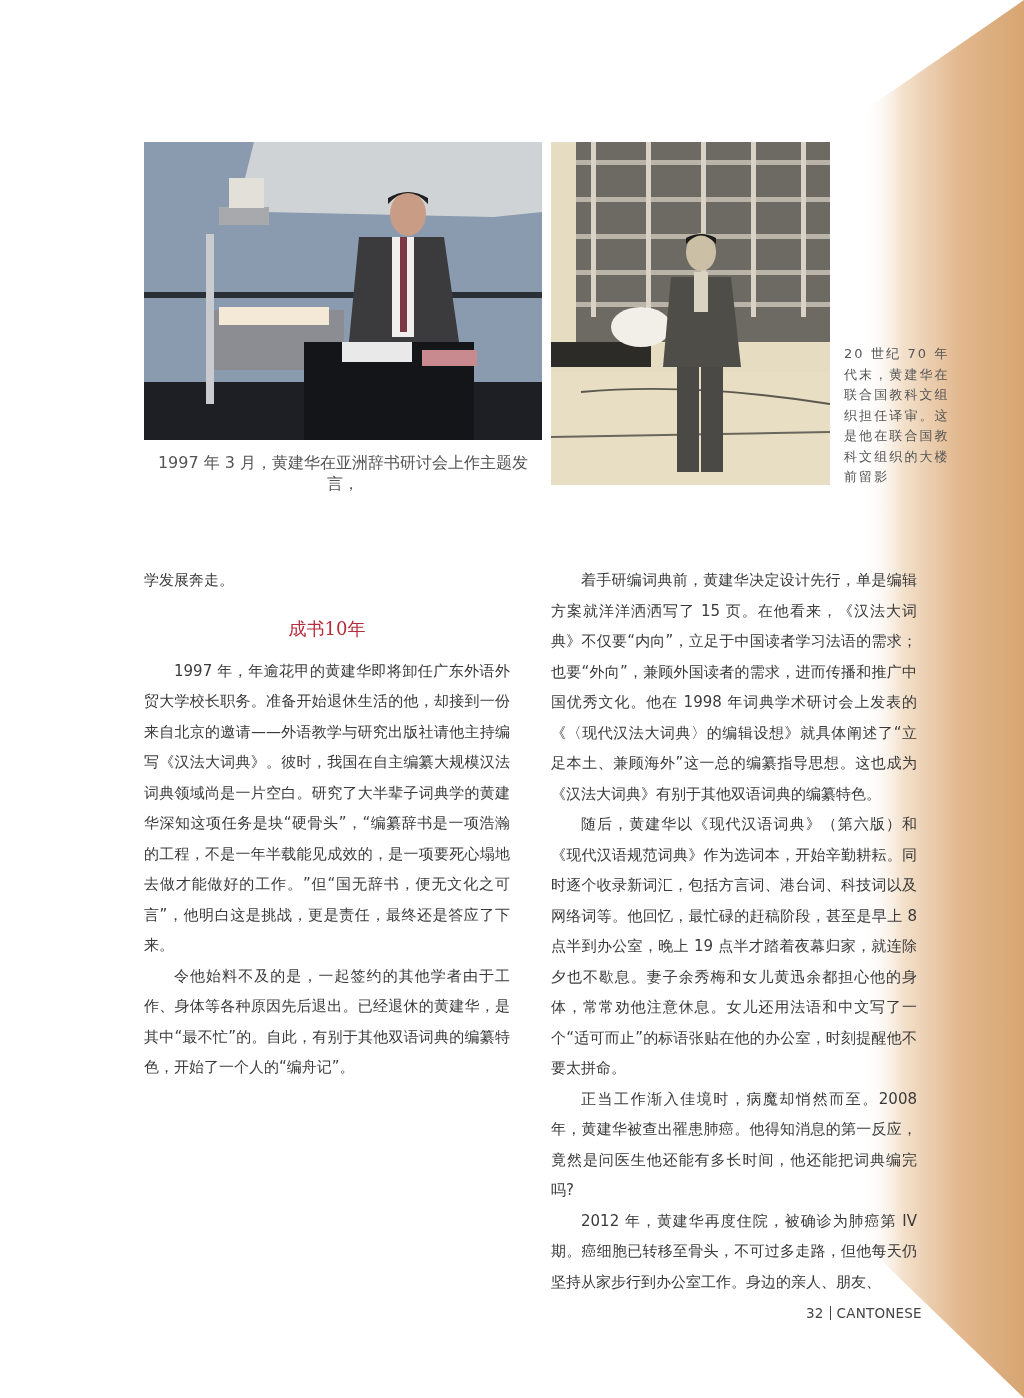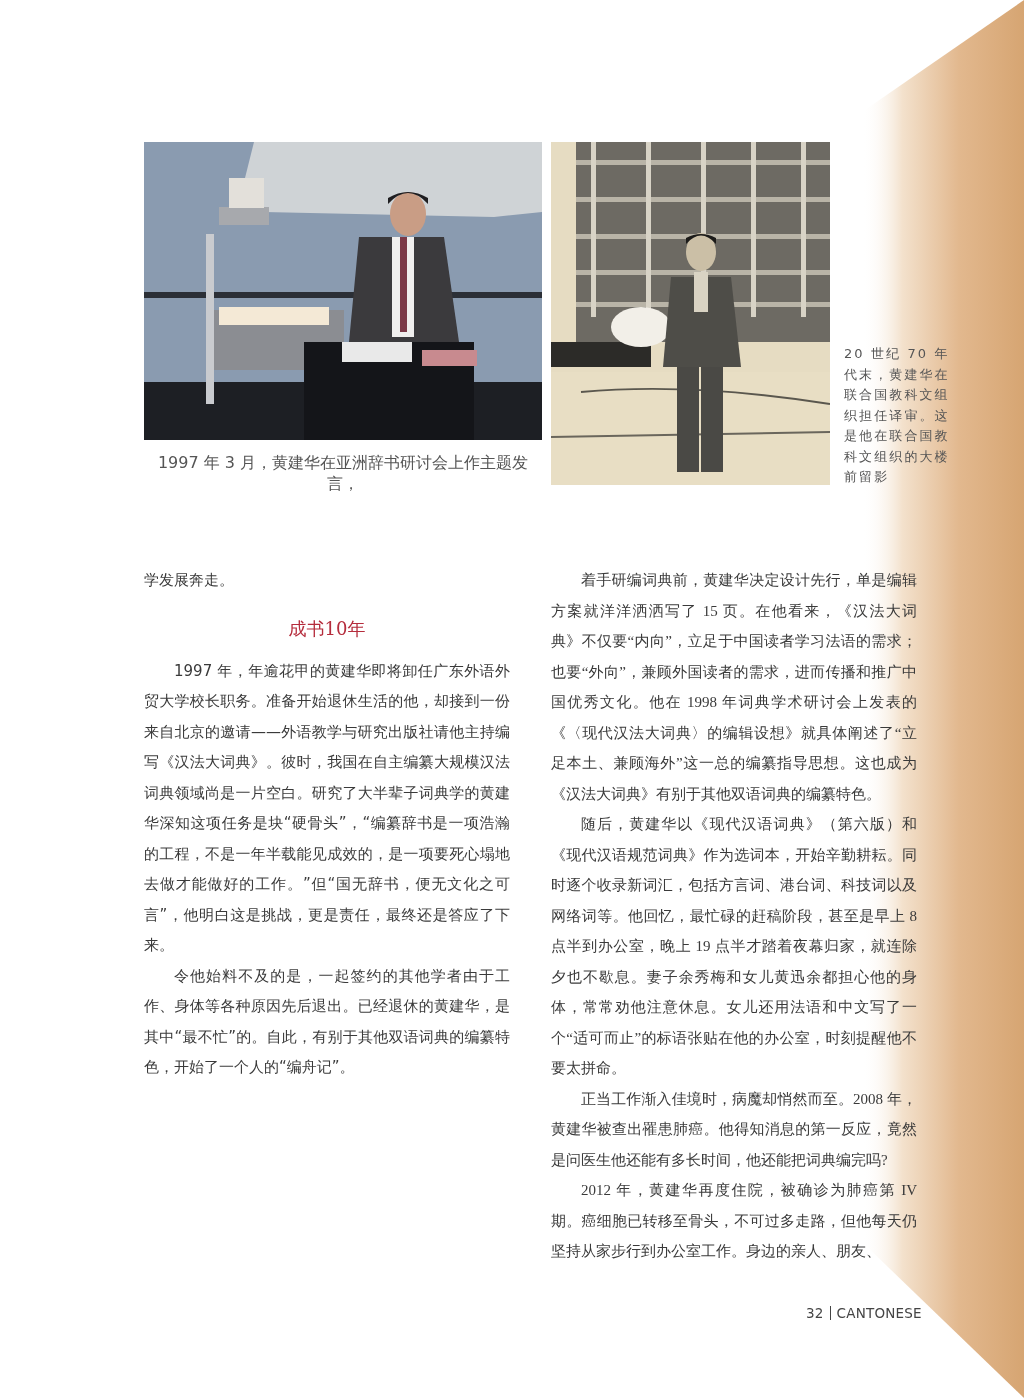--- a/index.html
+++ b/index.html
@@ -25,21 +25,21 @@
     }
     .caption2 {
       position: absolute; left: 844px; top: 344px; width: 112px;
       font-size: 13px; line-height: 20.5px; color: #555; letter-spacing: 2.1px;
     }
     .column {
       position: absolute; top: 541px; width: 366px;
       font-size: 15px; line-height: 30.5px; color: #3a3a3a; margin-top: 24px;
     }
     #col-left { left: 144px; }
-    #col-right { left: 551px; font-family: Liberation Serif, serif; }
+    #col-right { left: 551px; }
     .column p { margin: 0; text-align: justify; }
     .column p.indent { text-indent: 2em; }
     .section-heading {
       text-align: center; margin: 20px 0 14px 0;
       font-family: "DejaVu Serif", "Liberation Serif", serif;
       font-weight: normal; font-size: 18px; line-height: 26px; color: #b52c3c;
     }
     .folio {
       position: absolute; left: 806px; top: 1305px;
       font-size: 13.5px; color: #444; letter-spacing: 0.2px;

